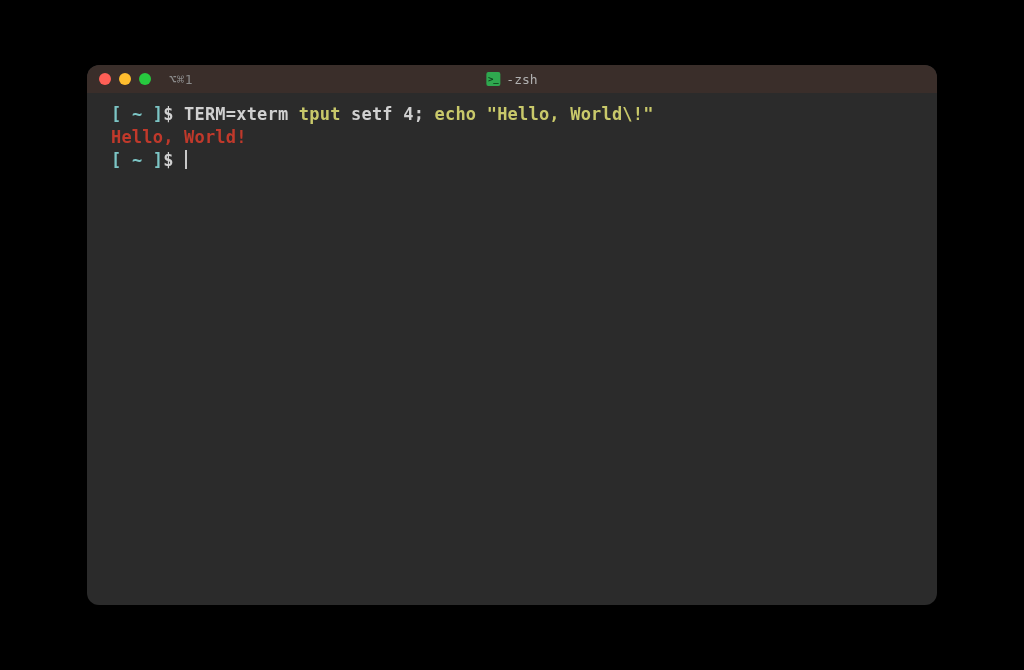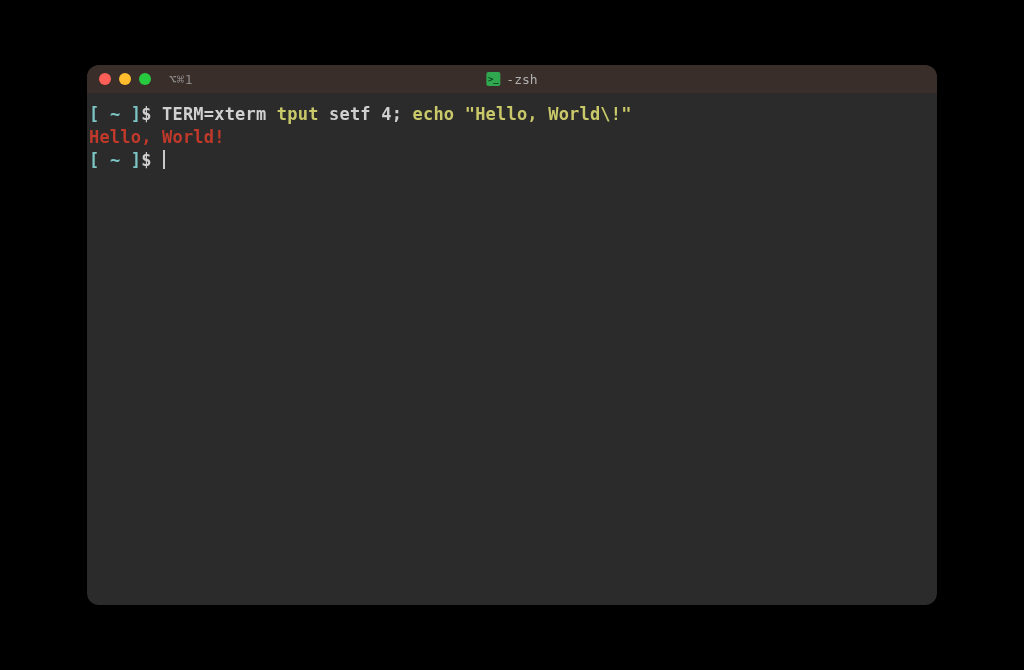--- a/index.html
+++ b/index.html
@@ -73,21 +73,21 @@
       border-radius: 2px;
       display: inline-flex;
       align-items: center;
       justify-content: center;
       color: #0d3a1a;
       font-size: 9px;
       font-weight: bold;
     }
     .terminal-body {
       flex: 1;
-      padding: 10px 2px;
+      padding: 10px 24px;
       font-size: 17px;
       line-height: 1.35;
       font-weight: 700;
       letter-spacing: 0.2px;
       color: #d0d0d0;
       white-space: pre;
       cursor: text;
     }
     .c-bracket { color: #7cc5c5; }
     .c-prompt { color: #d0d0d0; }

